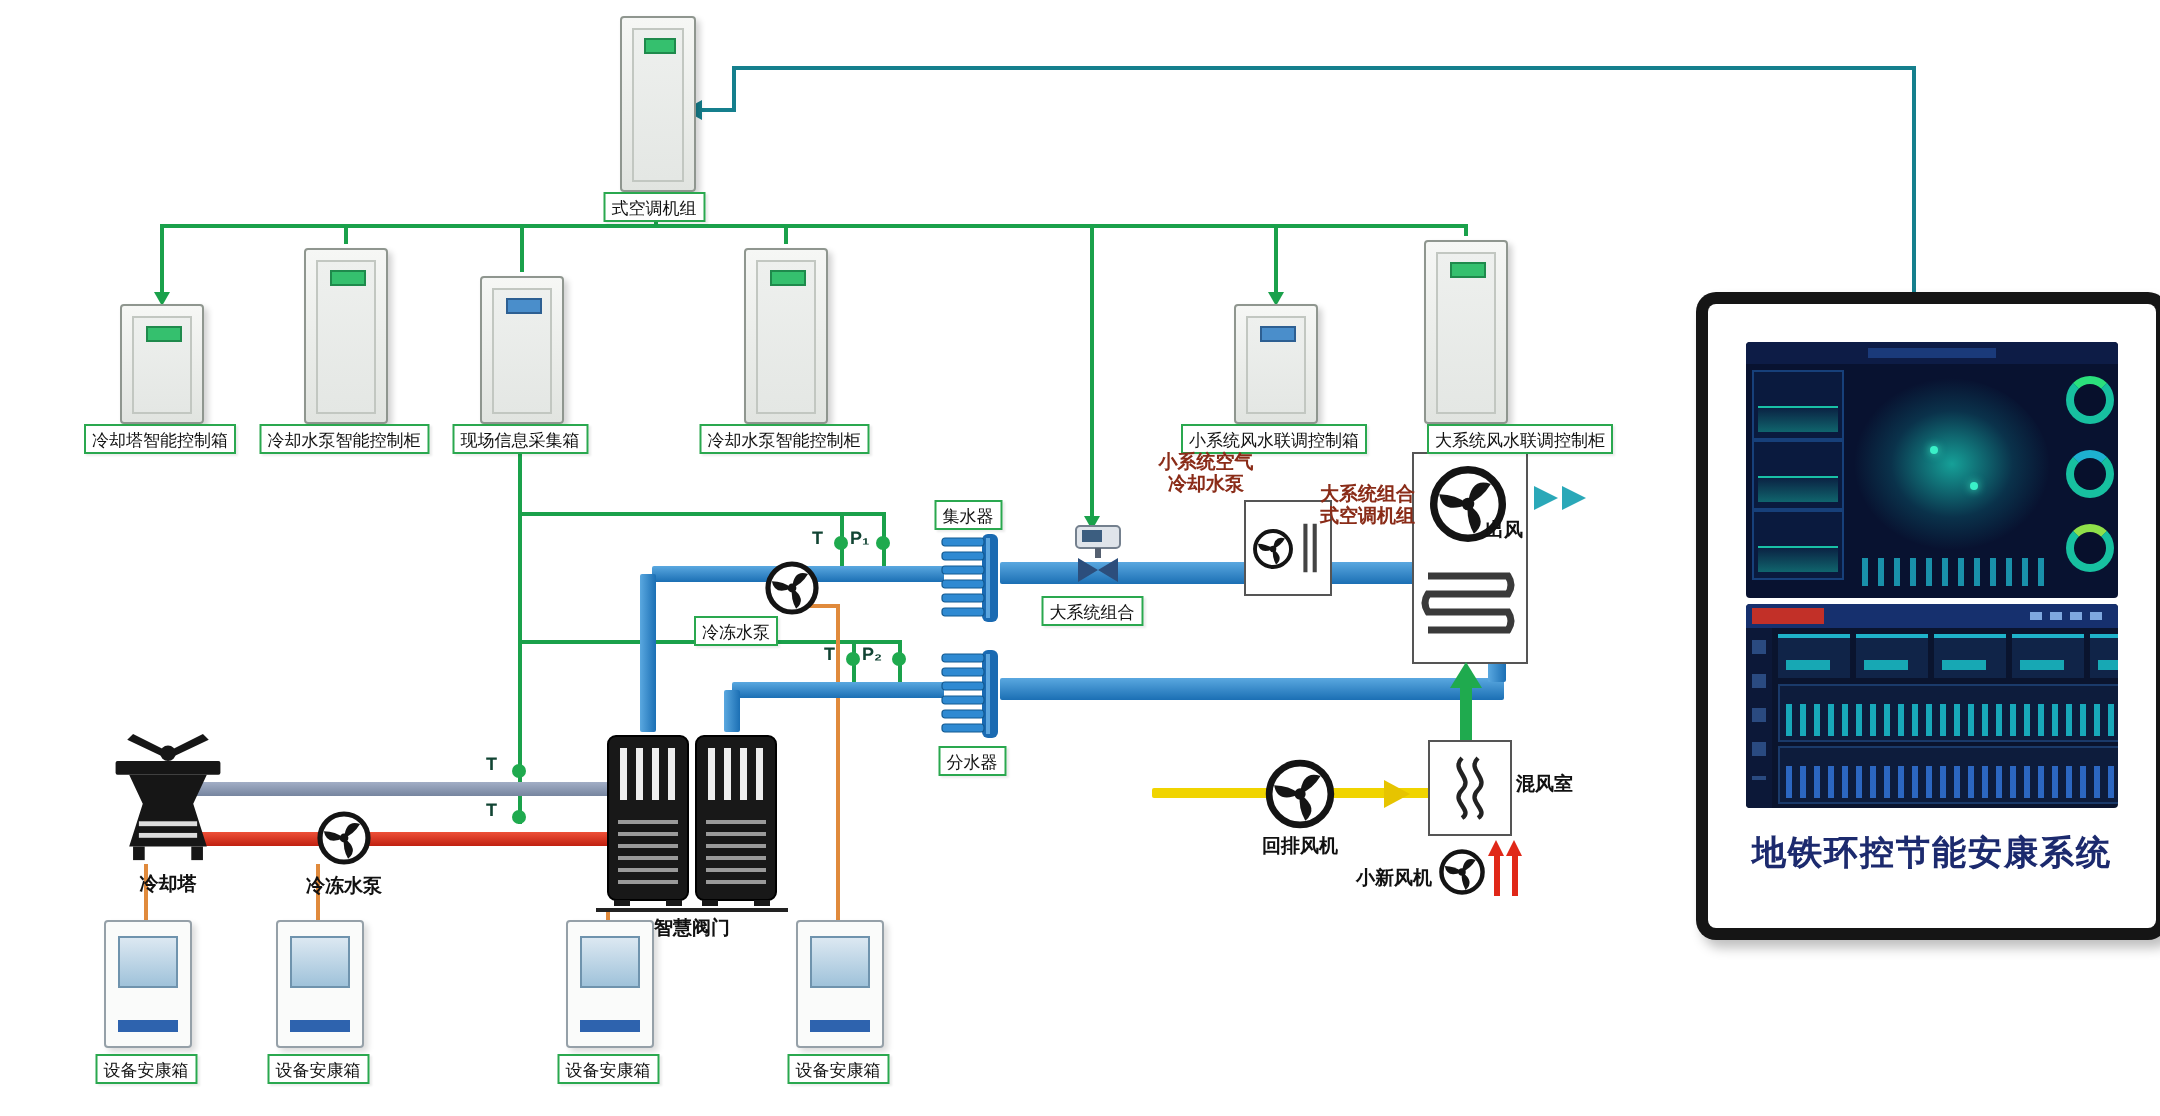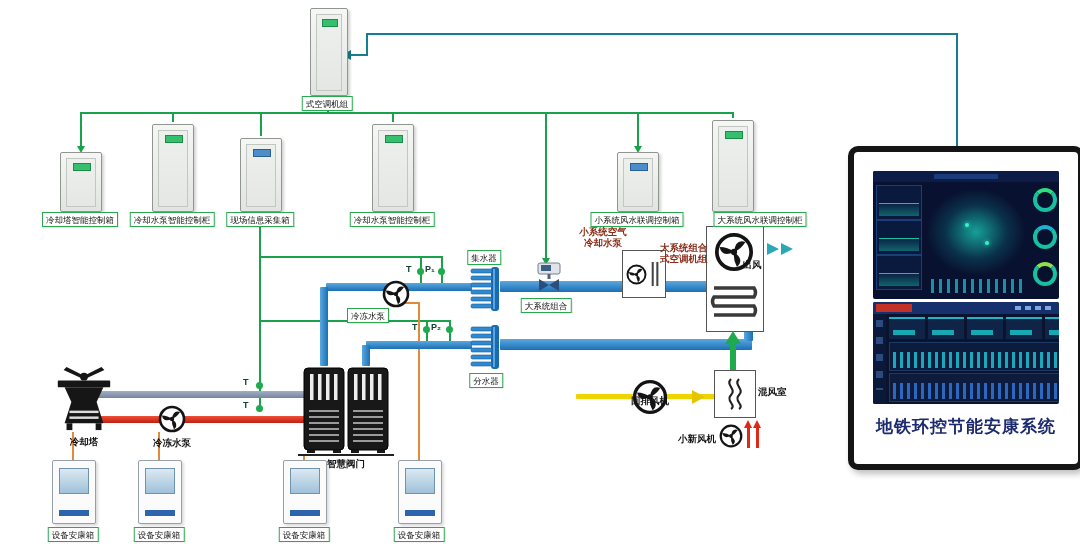--- a/index.html
+++ b/index.html
@@ -298,21 +298,21 @@
   <div class="whitebox" style="left:714px;top:370px;width:40px;height:46px">
     <svg class="sym" style="left:8px;top:6px;width:24px;height:34px">
         <use href="#sym-wave"></use>
       </svg>
   </div>
   <div class="blabel nox" style="left:758px;top:386px">混风室</div>
 
   <svg class="sym" style="left:632px;top:379px;width:36px;height:36px">
       <use href="#sym-fan"></use>
     </svg>
-  <div class="blabel" style="left:650px;top:395px">回排风机</div>
+  <div class="blabel" style="left:650px;top:417px">回排风机</div>
 
   <svg class="sym" style="left:719px;top:424px;width:24px;height:24px">
       <use href="#sym-fan"></use>
     </svg>
   <div class="blabel nox" style="left:678px;top:433px">小新风机</div>
   <div class="rarrow-head" style="left:744px;top:420px"></div>
   <div class="rarrow-stem" style="left:747px;top:428px;width:2.5px;height:20px"></div>
   <div class="rarrow-head" style="left:753px;top:420px"></div>
   <div class="rarrow-stem" style="left:756px;top:428px;width:2.5px;height:20px"></div>
 

